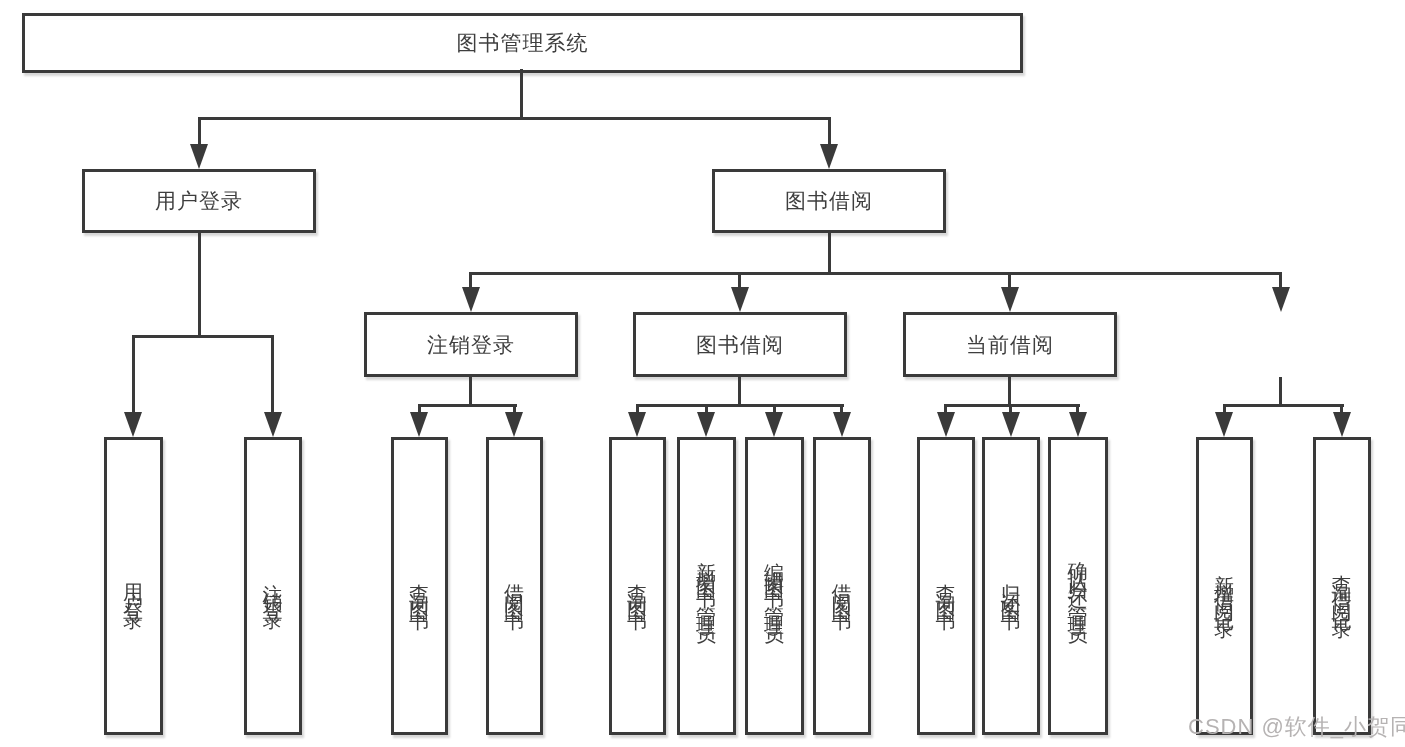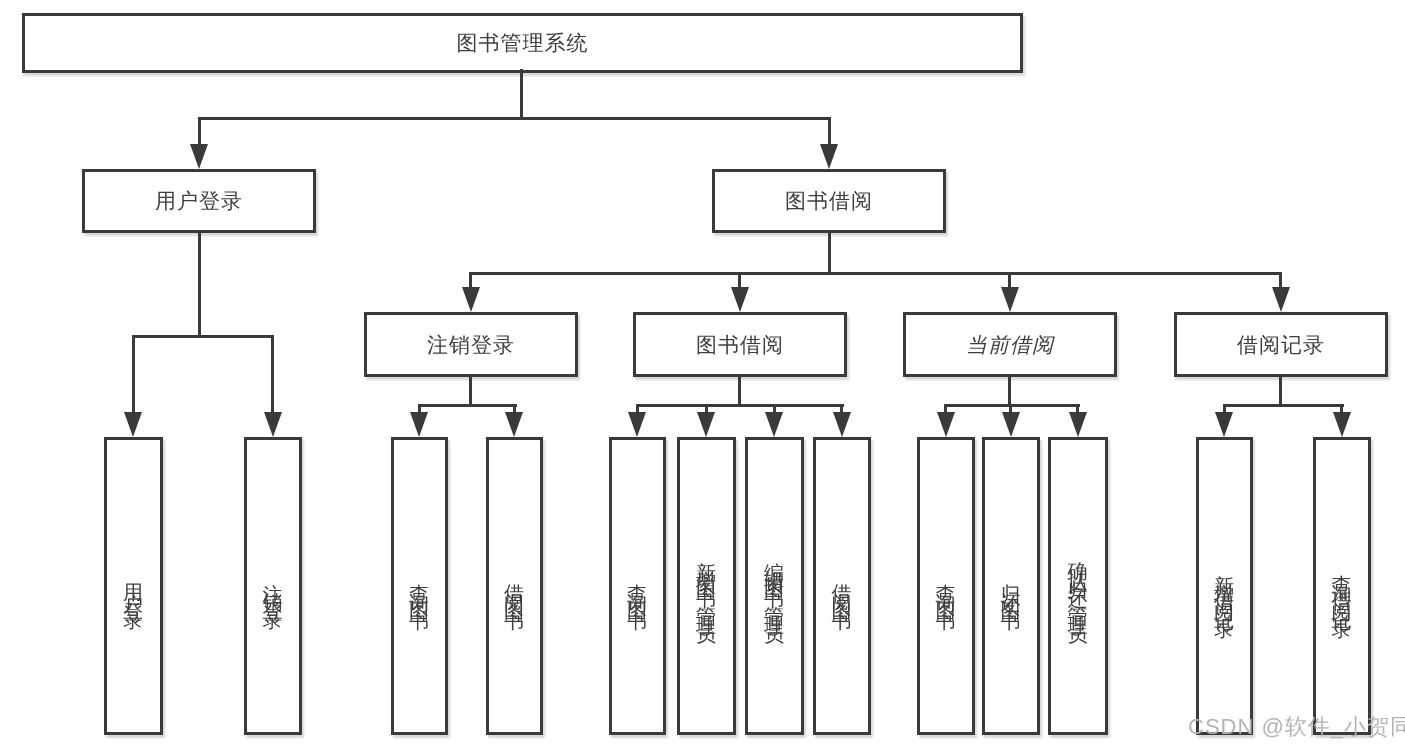--- a/index.html
+++ b/index.html
@@ -76,25 +76,22 @@
   <div class="arrow" style="left:1001px; top:287px;"></div>
   <div class="vline" style="left:1279px; top:272px; height:18px;"></div>
   <div class="arrow" style="left:1272px; top:287px;"></div>
 
   <div class="hbox" style="left:364px; top:312px; width:214px; height:65px;">
     <span>注销登录</span>
   </div>
   <div class="hbox" style="left:633px; top:312px; width:214px; height:65px;text-align:center;">
     <span>图书借阅</span>
   </div>
-  <div class="hbox" style="left:903px; top:312px; width:214px; height:65px;font-style:italic;">
+  <div class="hbox" style="left:903px; top:312px; width:214px; height:65px;">
     <span>当前借阅</span>
-  </div>
-  <div class="hbox" style="left:1174px; top:312px; width:214px; height:65px;">
-    <span>借阅记录</span>
   </div>
 
   <div class="vline" style="left:469px; top:377px; height:30px;"></div>
   <div class="hline" style="left:418px; top:404px; width:99px;"></div>
   <div class="vline" style="left:418px; top:404px; height:10px;"></div>
   <div class="arrow" style="left:410px; top:412px;"></div>
   <div class="vline" style="left:513px; top:404px; height:10px;"></div>
   <div class="arrow" style="left:505px; top:412px;"></div>
 
   <div class="vline" style="left:738px; top:377px; height:30px;"></div>

